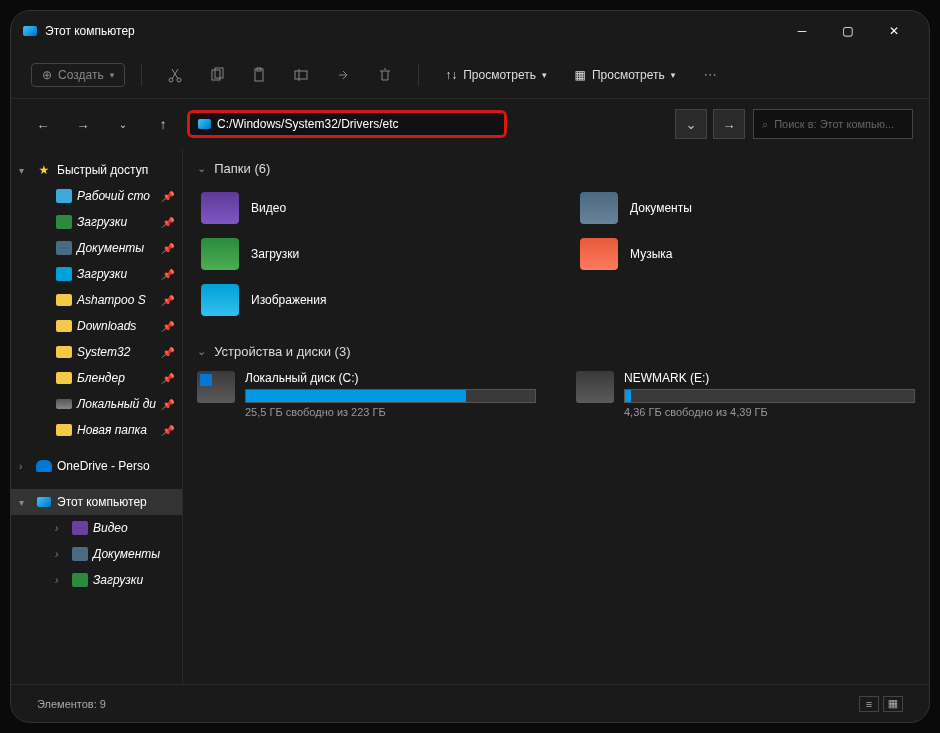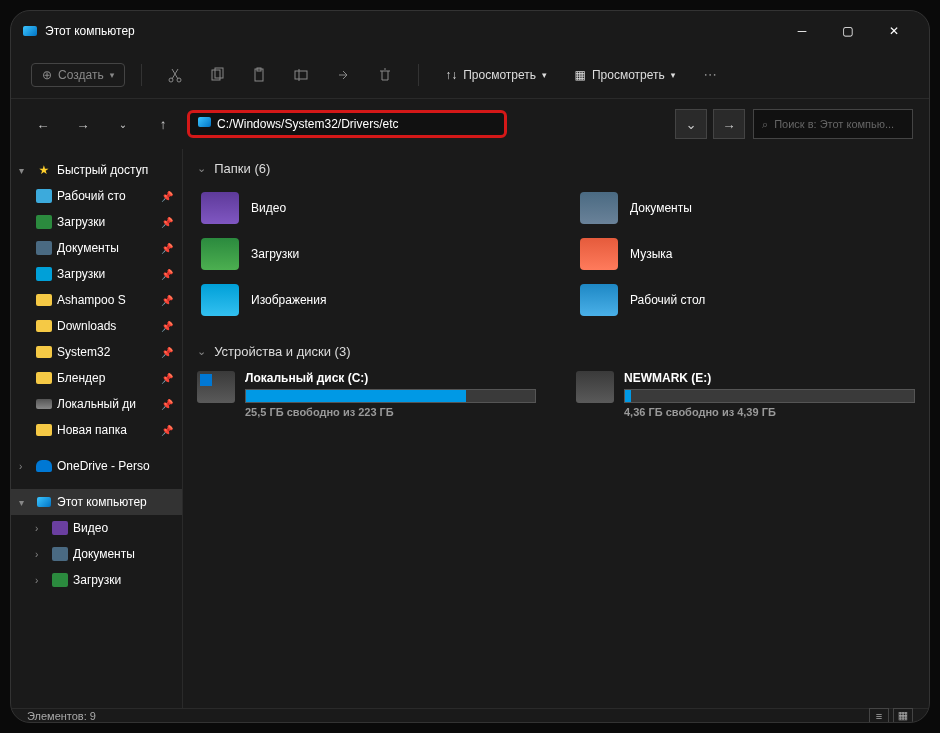--- a/index.html
+++ b/index.html
@@ -74,21 +74,21 @@
 .navbar .nav-btn {
   width: 32px; height: 28px;
   display: flex; align-items: center; justify-content: center;
   color: #ccc; background: transparent; border: none; cursor: pointer;
 }
 .address-wrap {
   flex: 0 0 320px;
   border: 3px solid #d41818;
   border-radius: 6px;
   padding: 4px 8px;
-  display: flex; align-items: flex-start;
+  display: flex; align-items: center;
   background: #111;
 }
 .address-wrap input {
   background: transparent; border: none; color: #fff;
   font-size: 12px; width: 100%; outline: none;
 }
 .address-rest {
   flex: 1;
   display: flex; gap: 6px; align-items: center;
 }
@@ -124,21 +124,21 @@
 .sidebar .tree-item {
   display: flex; align-items: center;
   padding: 4px 8px;
   gap: 4px;
   white-space: nowrap;
   cursor: pointer;
 }
 .sidebar .tree-item.selected { background: #333; }
 .sidebar .tree-item .chev { width: 12px; color: #888; font-size: 10px; }
 .sidebar .tree-item .ico { width: 18px; height: 18px; display: flex; align-items: center; justify-content: center; }
-.sidebar .sub { padding-left: 16px; }
+.sidebar .sub { padding-left: 36px; font-style: italic; }
 .sidebar .pin { color: #666; font-size: 10px; margin-left: auto; }
 .main {
   flex: 1;
   padding: 12px 14px;
   overflow-y: auto;
 }
 .section-header {
   display: flex; align-items: center; gap: 8px;
   font-size: 13px; color: #ddd;
   margin-bottom: 12px;
@@ -157,21 +157,20 @@
 }
 .folder-icon {
   width: 38px; height: 32px;
   border-radius: 4px;
 }
 .folder-label { font-size: 12px; }
 .drives-grid {
   display: grid;
   grid-template-columns: 1fr 1fr;
   gap: 12px 40px;
-  font-weight: bold;
 }
 .drive-item {
   display: flex; gap: 10px;
   cursor: pointer;
 }
 .drive-icon {
   width: 38px; height: 32px;
   background: linear-gradient(180deg, #3a3a3a, #5a5a5a);
   border-radius: 3px;
   position: relative;
@@ -190,24 +189,24 @@
   border: 1px solid #555;
   position: relative;
   margin-bottom: 3px;
 }
 .drive-bar .fill {
   height: 100%;
   background: #0099e5;
 }
 .drive-free { font-size: 11px; color: #999; }
 .statusbar {
-  height: 14px;
+  height: 38px;
   border-top: 1px solid #2a2a2a;
   display: flex; align-items: center;
-  padding: 0 16px;
+  padding: 0 26px;
   font-size: 11px; color: #aaa;
 }
 .statusbar .spacer { flex: 1; }
 .statusbar .view-icons { display: flex; gap: 4px; }
 .statusbar .view-icons span {
   width: 20px; height: 16px;
   border: 1px solid #444;
   display: flex; align-items: center; justify-content: center;
   cursor: pointer;
 }
@@ -462,24 +461,20 @@
             <div class="folder-label">Загрузки</div>
           </div>
           <div class="folder-item">
             <div class="folder-icon fi-mus"></div>
             <div class="folder-label">Музыка</div>
           </div>
           <div class="folder-item">
             <div class="folder-icon fi-img"></div>
             <div class="folder-label">Изображения</div>
           </div>
-          <div class="folder-item">
-            <div class="folder-icon fi-desk"></div>
-            <div class="folder-label">Рабочий стол</div>
-          </div>
         </div>
 
       <div class="section-header">
         <span class="chev">⌄</span>
         <span>Устройства и диски (3)</span>
       </div>
       <div class="drives-grid" id="drives-grid">
           <div class="drive-item">
             <div class="drive-icon os"></div>
     <div class="drive-info">

